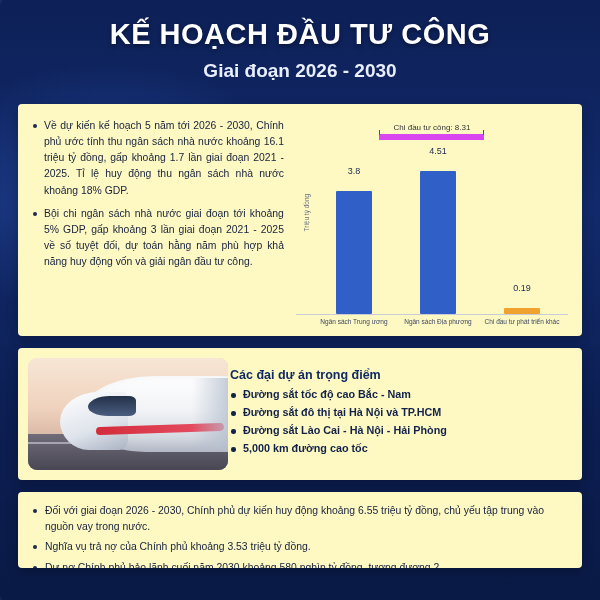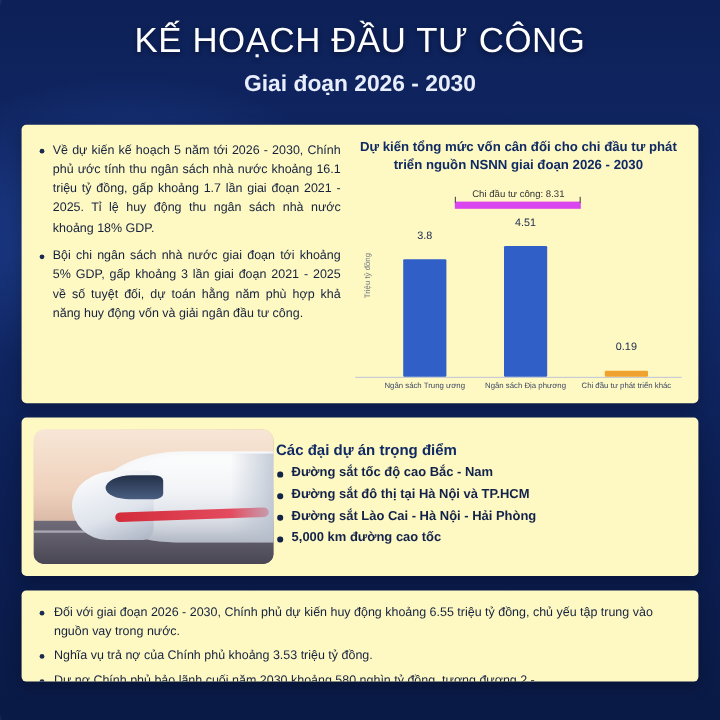--- a/index.html
+++ b/index.html
@@ -27,21 +27,21 @@
     background: radial-gradient(ellipse at center, rgba(60,110,220,0.35), rgba(60,110,220,0) 70%);
     pointer-events: none;
   }
   .page { position: relative; width: 600px; height: 600px; }
 
   
   .header { padding: 18px 20px 8px; text-align: center; position: relative; }
   .main-title {
     color: #ffffff;
     font-size: 29px;
-    font-weight: normal;
+    font-weight: bold;
     letter-spacing: 0.5px;
     text-shadow: 0 2px 4px rgba(0,0,0,0.4);
   }
   .sub-title {
     color: #e8eefc;
     font-size: 19px;
     margin-top: 9px;
     font-weight: bold;
   }
 
@@ -295,21 +295,20 @@
 
   <div class="card card-top">
     <div class="bullets">
       <ul>
         <li>Về dự kiến kế hoạch 5 năm tới 2026 - 2030, Chính phủ ước tính thu ngân sách nhà nước khoảng 16.1 triệu tỷ đồng, gấp khoảng 1.7 lần giai đoạn 2021 - 2025. Tỉ lệ huy động thu ngân sách nhà nước khoảng 18% GDP.</li>
         <li>Bội chi ngân sách nhà nước giai đoạn tới khoảng 5% GDP, gấp khoảng 3 lần giai đoạn 2021 - 2025 về số tuyệt đối, dự toán hằng năm phù hợp khả năng huy động vốn và giải ngân đầu tư công.</li>
       </ul>
     </div>
 
     <div class="chart-block">
-      <div class="chart-title">Dự kiến tổng mức vốn cân đối cho chi đầu tư phát triển nguồn NSNN giai đoạn 2026 - 2030</div>
       <div class="chart-note-wrap">
         <span class="chart-note">Chi đầu tư công: 8.31</span>
       </div>
       <div class="plot">
         <span class="y-axis-label">Triệu tỷ đồng</span>
         <div class="bars">
           <div class="bar-item">
             <span class="bar-value">3.8</span>
             <div class="bar" style="height: 73.0769%; background: rgb(47, 95, 199);"></div>
           </div>

